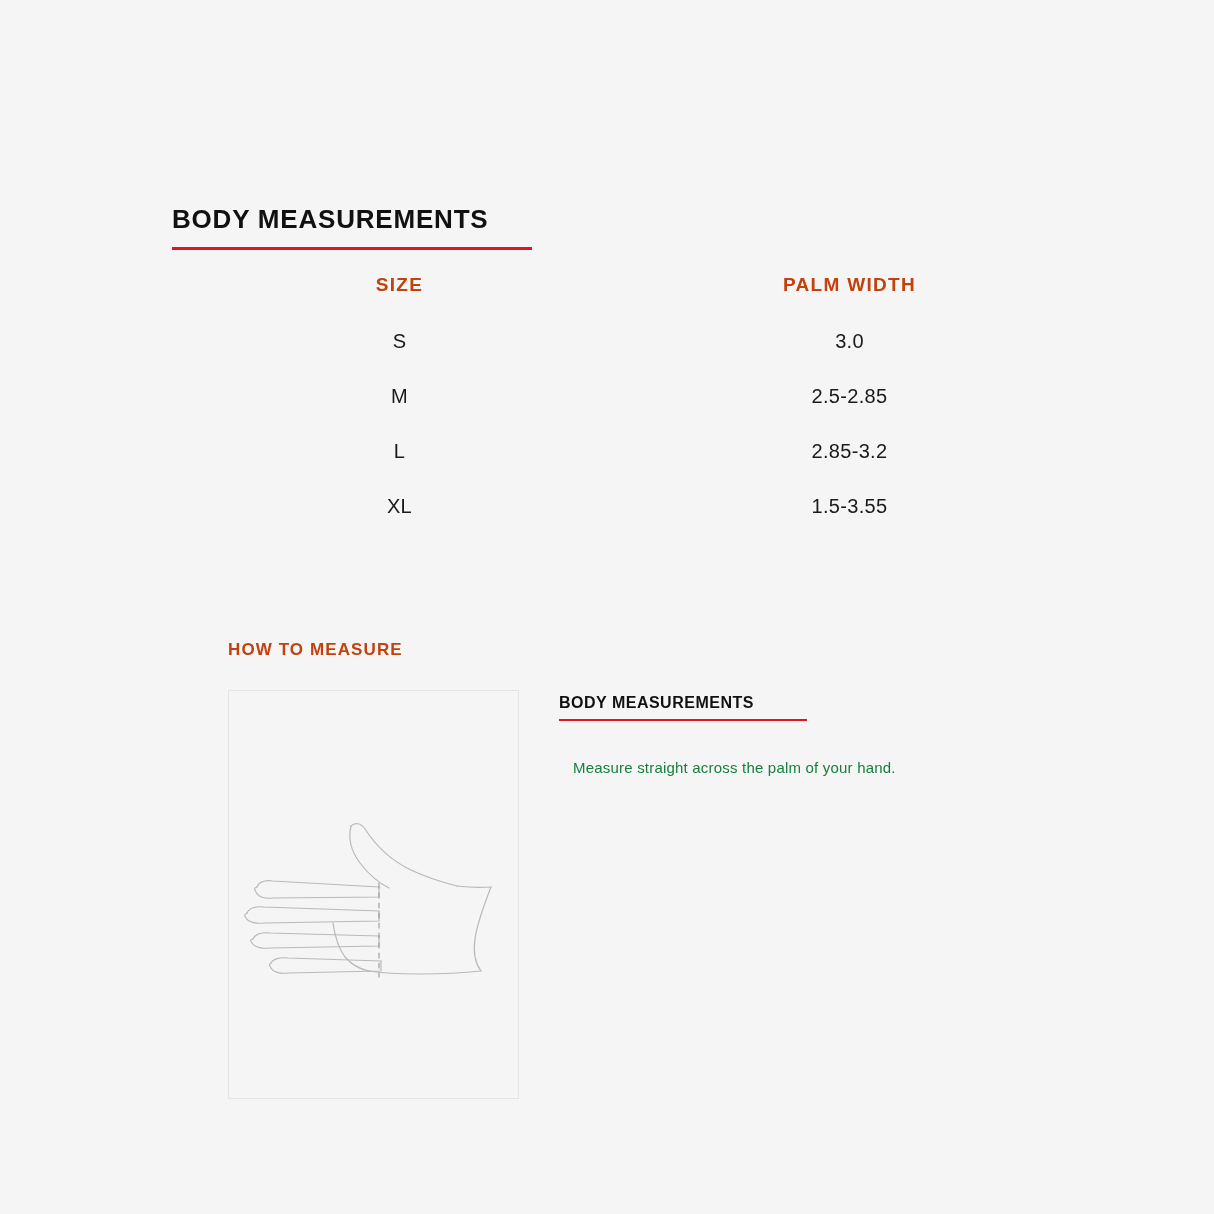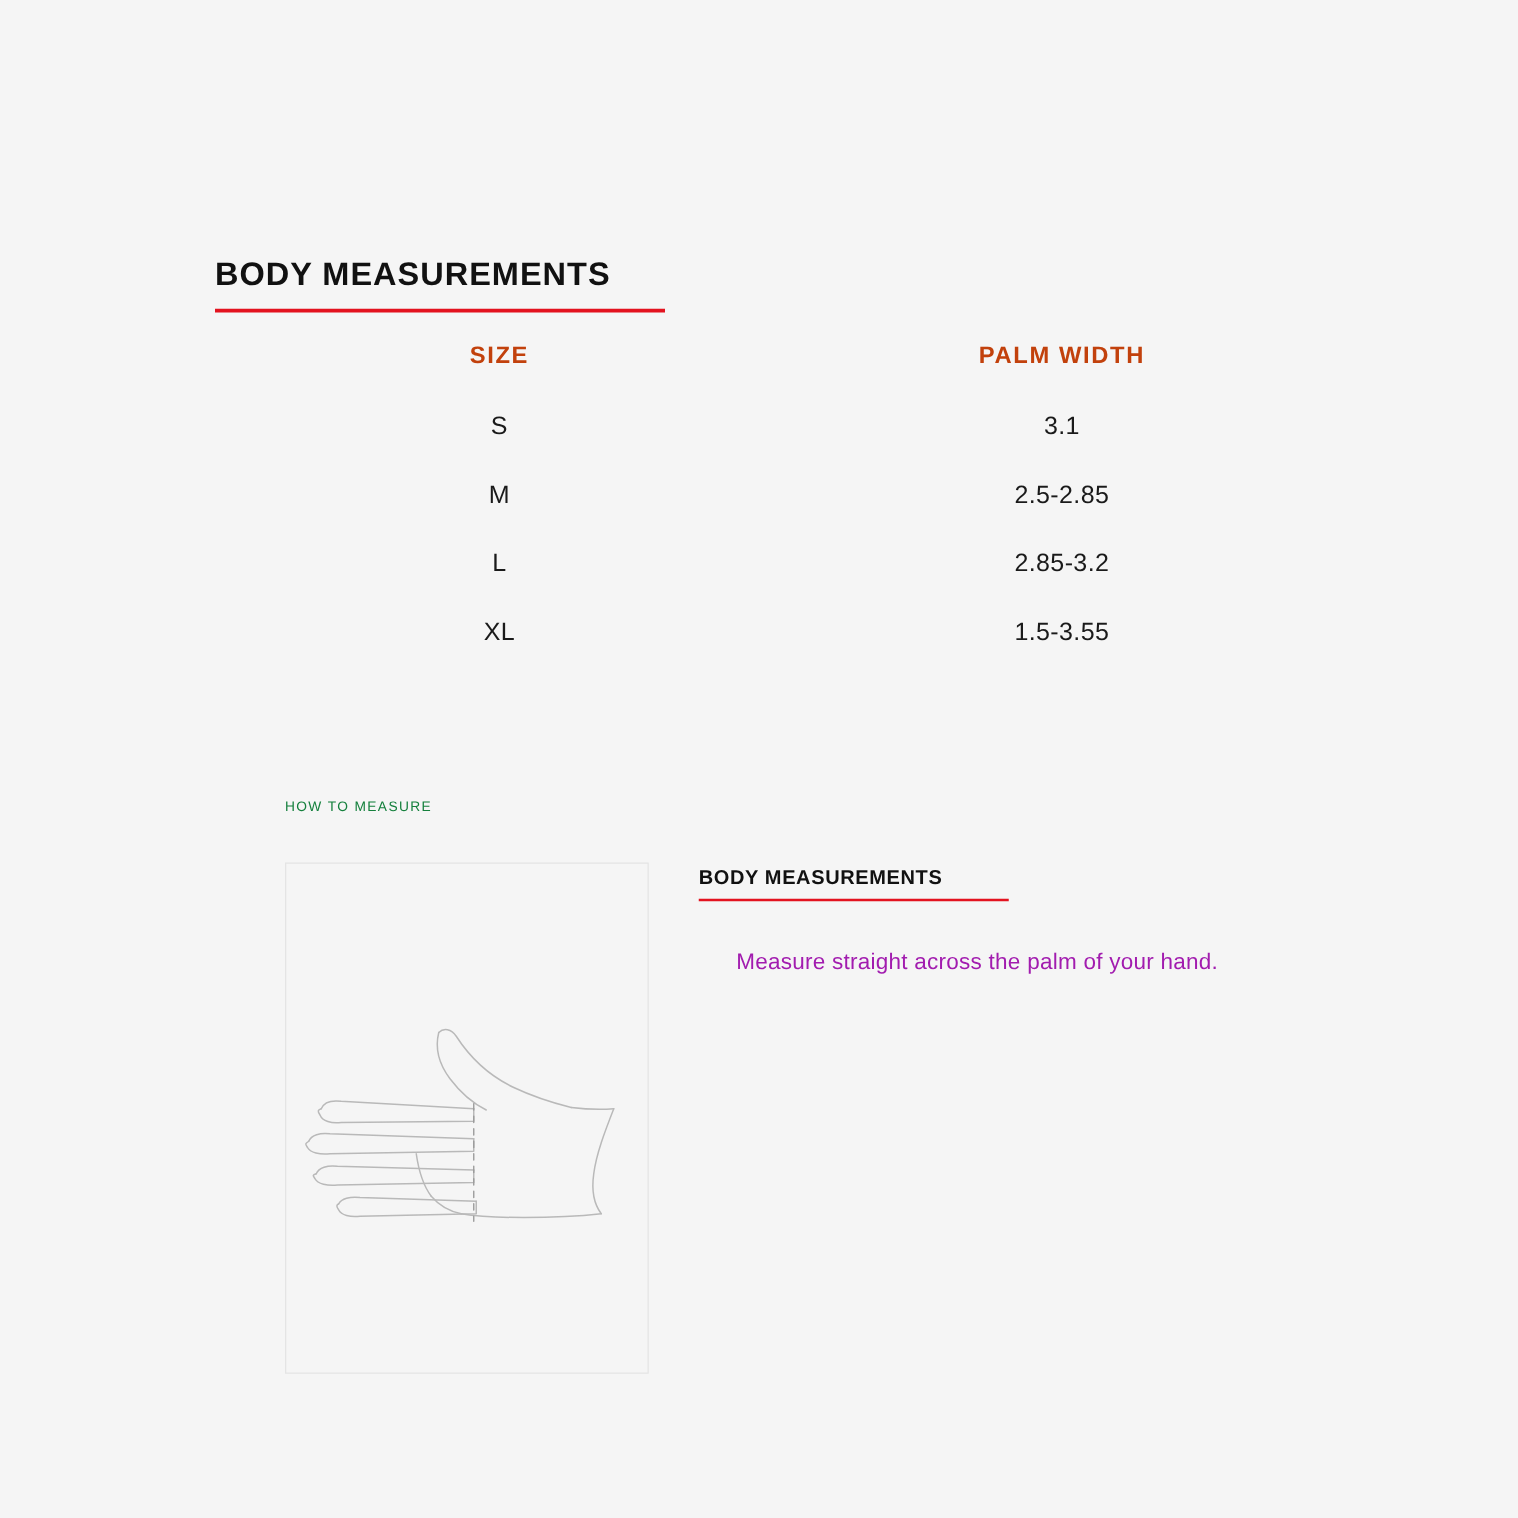--- a/index.html
+++ b/index.html
@@ -68,24 +68,24 @@
     letter-spacing: 0.3px;
   }
   .size-table col.c1 { width: 455px; }
   .size-table col.c2 { width: 445px; }
 
   
   .how-to-label {
     position: absolute;
     left: 228px;
     top: 640px;
-    font-size: 11px;
-    font-weight: normal;
+    font-size: 17px;
+    font-weight: bold;
     letter-spacing: 1.1px;
-    color: #15803d;
+    color: #c2410c;
   }
 
   .diagram-box {
     position: absolute;
     left: 228px;
     top: 690px;
     width: 291px;
     height: 409px;
     border: 1px solid #e4e4e4;
     background: #f5f5f5;
@@ -118,24 +118,24 @@
     padding-left: 14px;
   }
   .info-item-title {
     font-size: 16px;
     font-weight: normal;
     letter-spacing: 0.6px;
     color: #1a1a1a;
     margin: 0 0 14px 0;
   }
   .info-item-desc {
-    font-size: 18px;
-    color: #a21caf;
+    font-size: 15px;
+    color: #15803d;
     letter-spacing: 0.2px;
-    margin: 16px;
+    margin: 0;
     line-height: 1.4;
   }
 </style>
 </head>
 <body>
 
 <div class="page">
 
   <div class="main-heading-wrap">
     <h1 class="main-heading">BODY MEASUREMENTS</h1>
@@ -149,21 +149,21 @@
       </colgroup>
     <thead>
       <tr>
         <th>SIZE</th>
         <th>PALM WIDTH</th>
       </tr>
     </thead>
     <tbody>
       <tr>
         <td>S</td>
-        <td>3.1</td>
+        <td>3.0</td>
       </tr>
       <tr>
         <td>M</td>
         <td>2.5-2.85</td>
       </tr>
       <tr>
         <td>L</td>
         <td>2.85-3.2</td>
       </tr>
       <tr>

